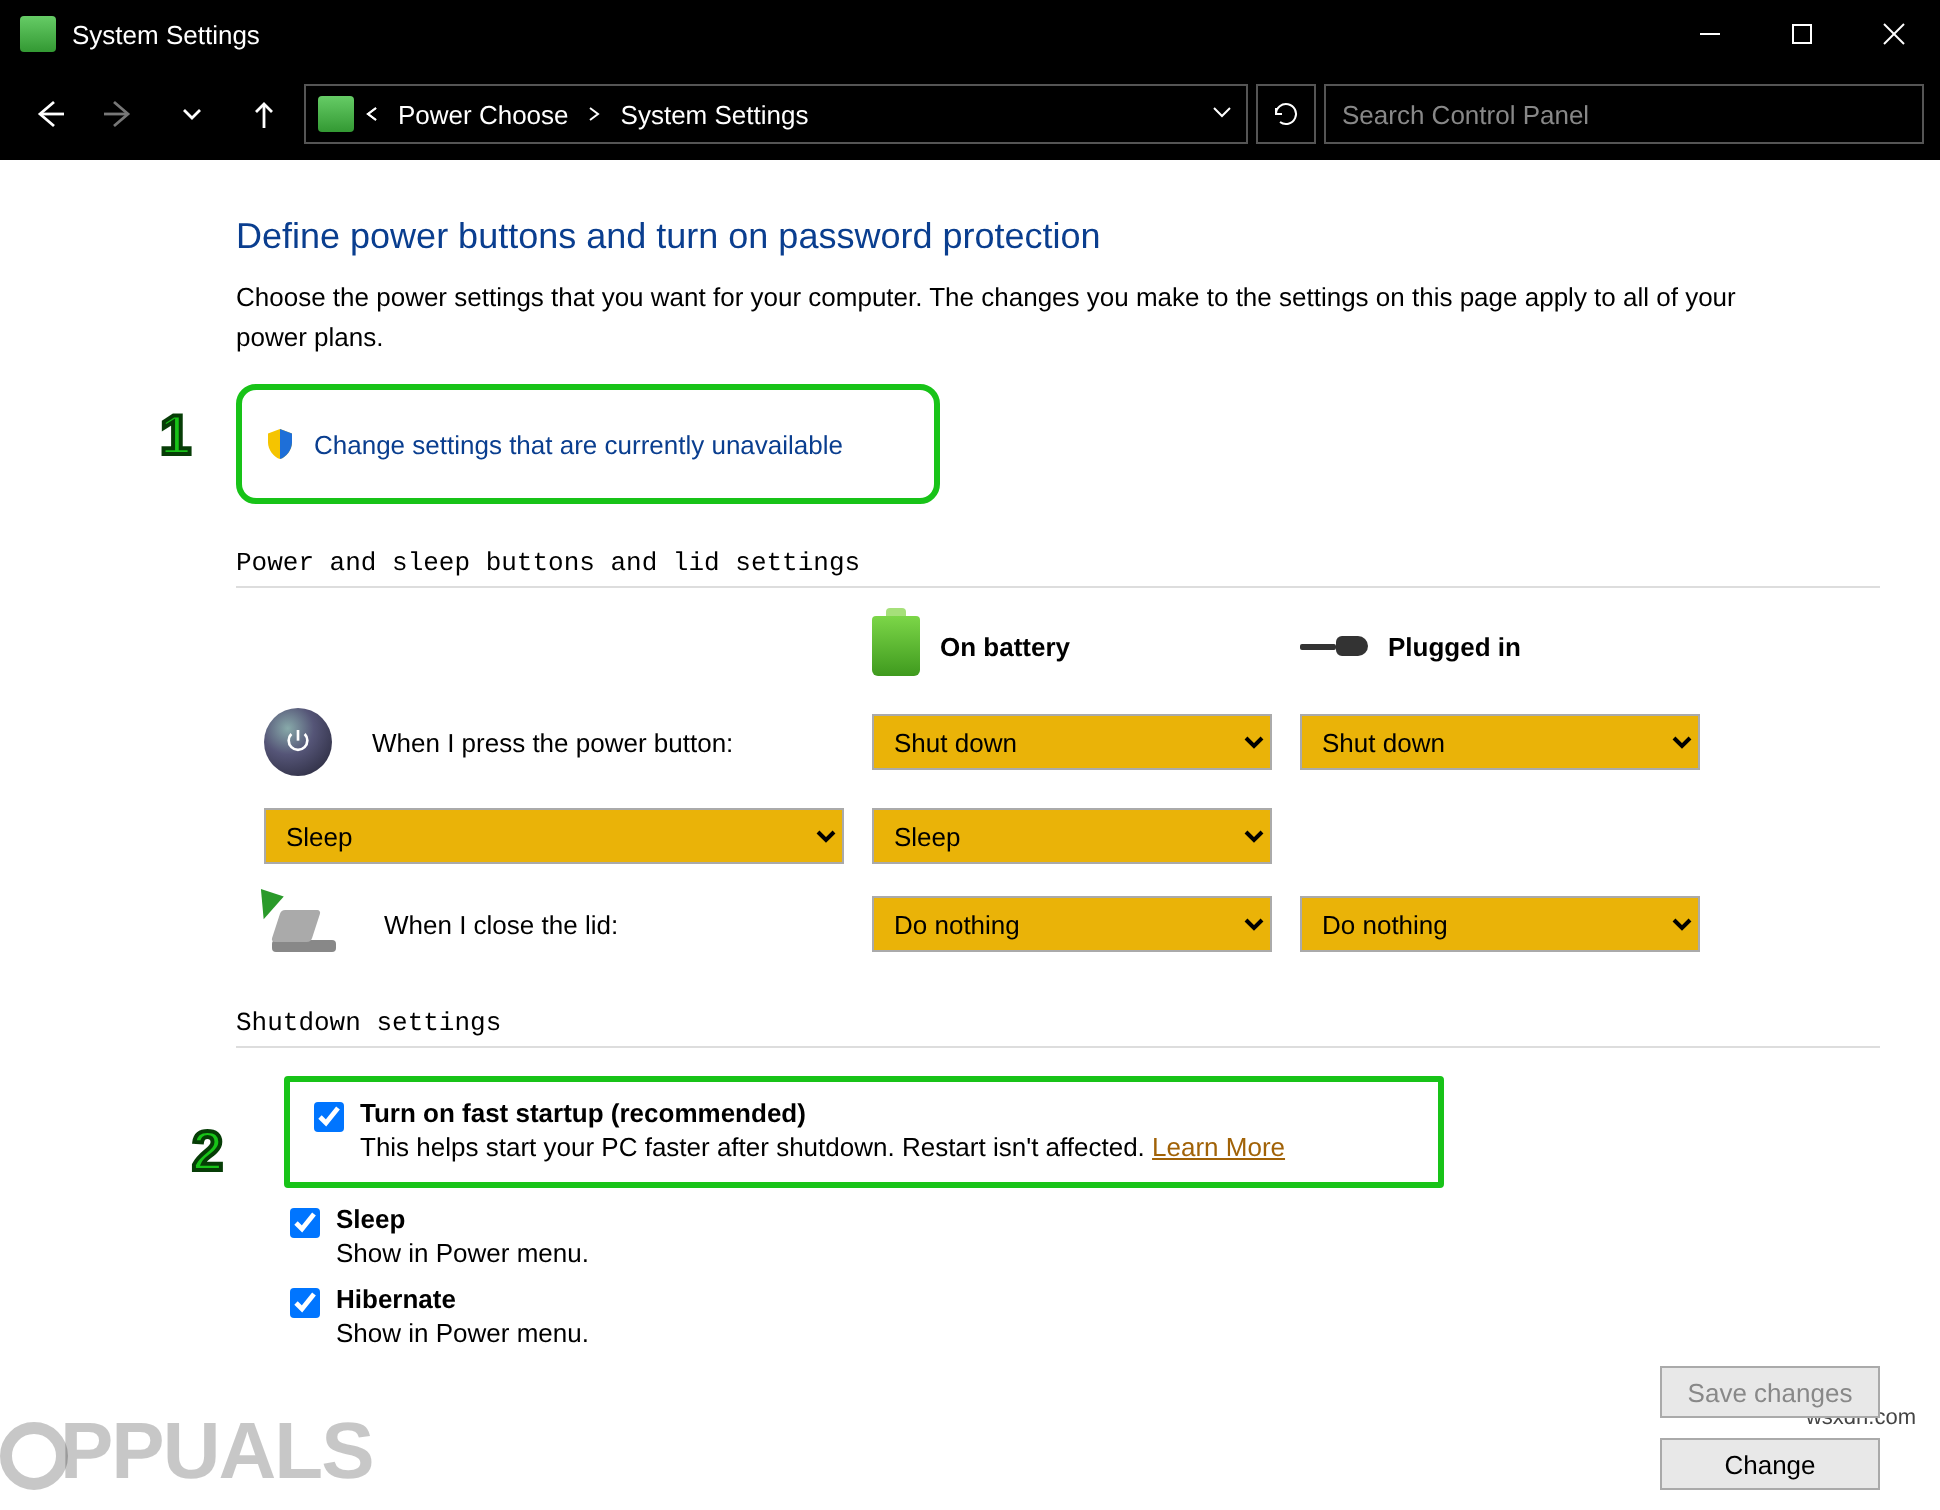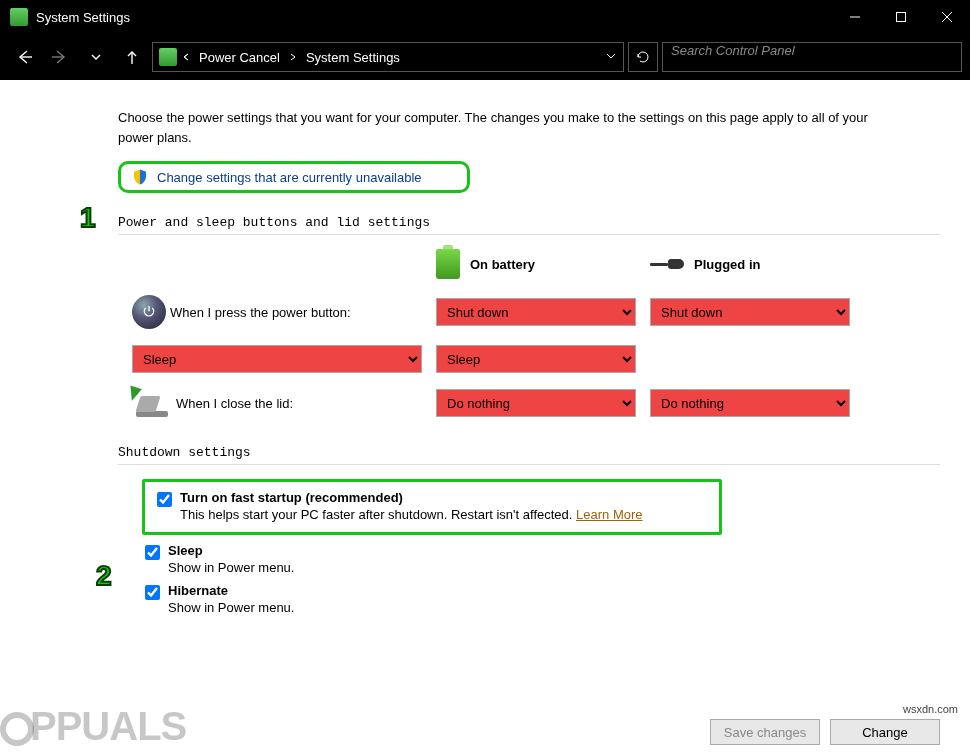--- a/index.html
+++ b/index.html
@@ -54,35 +54,35 @@
     border:1px solid #555; background:#000; padding:0 6px; gap:4px;
   }
   .addr-item { color:#fff; padding:0 4px; }
   .addr-chev svg { stroke:#fff; fill:none; }
   .addr-leading { width:18px; height:18px; background:linear-gradient(#6c6,#393); border-radius:2px; }
   .addr-drop { margin-left:auto; }
   .refresh-box { width:30px; height:30px; border:1px solid #555; display:flex; align-items:center; justify-content:center; }
   .refresh-box svg { stroke:#fff; fill:none; }
   .search-box {
     width: 300px; height:30px; border:1px solid #555; background:#000;
-    display:flex; padding:0 8px; color:#888;font-style:italic;
+    display:flex; align-items:center; padding:0 8px; color:#888;
   }
   
   .content {
     padding: 28px 30px 0 118px;
     color:#000;
   }
   .heading {
     color:#0a3e8f; font-size:18px; font-weight:400; margin-bottom:10px;
   }
   .intro { font-size:13px; line-height:1.5; margin-bottom:14px; max-width:780px; }
   .link-row {
     display:flex; align-items:center; gap:8px;
     border:3px solid #18c318; border-radius:10px;
-    padding:4px 10px; width:fit-content;
+    padding:18px 10px; width:fit-content;
     min-width:352px;
     margin-bottom:22px;
   }
   .shield-icon { width:18px; height:18px; }
   .link-text { color:#0a3e8f; font-size:13px; }
   .section-title { font-size:13px; margin-bottom:4px;font-family:Liberation Mono, monospace; }
   .section-rule { border:none; border-top:1px solid #ddd; margin-bottom:14px; }
   .cols-header {
     display:grid; grid-template-columns: 290px 200px 200px;
     align-items:center; gap:14px; margin-bottom:16px;
@@ -92,33 +92,33 @@
   .battery-icon { width:24px; height:30px; background:linear-gradient(#7cd648,#3f9a1e); border-radius:2px 2px 3px 3px; position:relative; }
   .battery-icon::before { content:""; position:absolute; top:-4px; left:7px; width:10px; height:4px; background:#a6e07a; border-radius:2px 2px 0 0; }
   .plug-icon { width:34px; height:18px; position:relative; }
   .plug-icon::before{content:"";position:absolute;right:0;top:4px;width:16px;height:10px;background:#333;border-radius:3px 5px 5px 3px;}
   .plug-icon::after{content:"";position:absolute;left:0;top:8px;width:18px;height:3px;background:#333;border-radius:1px;}
   .row {
     display:grid; grid-template-columns: 290px 200px 200px;
     align-items:center; gap:14px; margin-bottom:16px;
     margin-left:14px;
   }
-  .row-label { display:flex; align-items:center; gap:4px; }
+  .row-label { display:flex; align-items:center; gap:20px; }
   .row-label .circle-icon {
     width:34px; height:34px; border-radius:50%;
     background:radial-gradient(circle at 35% 30%, #8aa 0%, #557 40%, #223 100%);
     display:flex; align-items:center; justify-content:center;
   }
   .circle-icon svg { fill:#fff; }
   .lid-icon { width:40px; height:28px; position:relative; }
   .lid-icon::before{content:"";position:absolute;bottom:0;left:4px;width:32px;height:6px;background:#888;border-radius:2px;}
   .lid-icon::after{content:"";position:absolute;bottom:5px;left:6px;width:20px;height:16px;background:#aaa;transform:skewX(-18deg);border-radius:2px;}
   .green-arrow{position:absolute;left:-4px;top:-2px;width:0;height:0;border-left:6px solid transparent;border-right:6px solid transparent;border-top:14px solid #2a9a2a;transform:rotate(18deg);}
   select.combo {
-    width:100%; height:28px; background:#ef4444; border:1px solid #aaa;
+    width:100%; height:28px; background:#eab308; border:1px solid #aaa;
     padding:0 6px; font-family:inherit; font-size:13px;
   }
   .shutdown-section { margin-top:28px; }
   .shutdown-list { margin-left:24px; margin-top:6px; }
   .fast-startup-box {
     border:3px solid #18c318; border-radius:2px;
     padding:8px 12px 10px 12px; max-width:580px;
   }
   .cb-row { display:flex; align-items:flex-start; gap:8px; }
   .cb { width:15px; height:15px; margin-top:2px; }
@@ -144,21 +144,21 @@
     letter-spacing:-1px;
   }
   .watermark .badge {
     display:inline-block; width:34px; height:34px; border:6px solid rgba(0,0,0,0.22);
     border-radius:50%; vertical-align:middle; margin-right:-4px;
   }
   .credit { position:absolute; right:12px; bottom:40px; font-size:11px; color:#444;text-align:right; }
   
   .footer {
     position:absolute; right:30px; bottom:10px;
-    display:flex; gap:10px;
+    display:flex; gap:10px;flex-direction:column;
   }
   .btn {
     width:110px; height:26px; border:1px solid #aaa; background:#e8e8e8;
     font-family:inherit; font-size:13px;
   }
   .btn:disabled { color:#888; }
 </style>
 </head>
 <body>
 
@@ -210,41 +210,42 @@
         <polyline points="5,8 9,4 13,8"></polyline>
         <line x1="9" y1="4" x2="9" y2="16"></line>
       </svg>
   </div>
   <div class="addr-bar">
     <span class="addr-leading"></span>
     <span class="addr-chev"><svg width="10" height="10">
           <polyline points="7,2 3,5 7,8"></polyline>
           <polyline points="11,2 7,5 11,8" transform="translate(-4,0)"></polyline>
         </svg></span>
-    <span class="addr-item">Power Cancel</span>
+    <span class="addr-item">Power Choose</span>
     <span class="addr-chev"><svg width="10" height="10">
           <polyline points="3,2 7,5 3,8"></polyline>
         </svg></span>
     <span class="addr-item">System Settings</span>
     <span class="addr-drop"><svg width="12" height="12">
           <polyline points="2,4 6,8 10,4" stroke="#fff" fill="none"></polyline>
         </svg></span>
   </div>
   <div class="refresh-box">
     <svg width="16" height="16">
         <path d="M3 8a5 5 0 1 1 2 4"></path>
         <polyline points="3,5 3,8 6,8"></polyline>
       </svg>
   </div>
   <div class="search-box">
     <span>Search Control Panel</span>
   </div>
 </div>
 
 <div class="content">
+  <h1 class="heading">Define power buttons and turn on password protection</h1>
   <p class="intro">Choose the power settings that you want for your computer. The changes you make to the settings on this page apply to all of your power plans.</p>
 
   <div class="link-row">
     <svg class="shield-icon" viewBox="0 0 24 24">
       <path d="M12 2 L20 5 V11 C20 16 16 21 12 22 C8 21 4 16 4 11 V5 Z" fill="#f5c400"></path>
       <path d="M12 2 L20 5 V11 C20 16 16 21 12 22 V2 Z" fill="#1e6fd8"></path>
     </svg>
     <span class="link-text">Change settings that are currently unavailable</span>
   </div>
 

